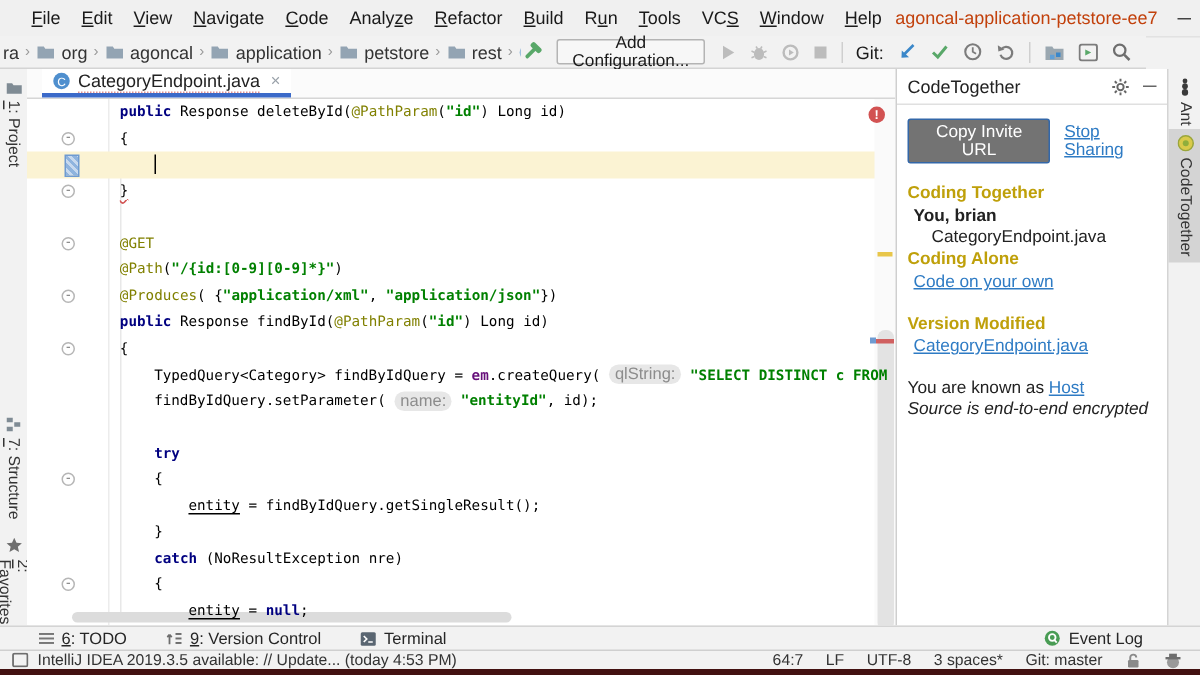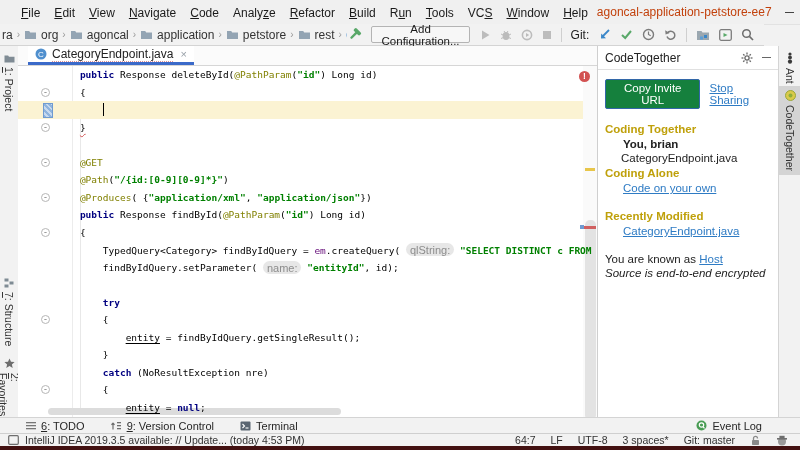--- a/index.html
+++ b/index.html
@@ -54,21 +54,21 @@
   .gutline{position:absolute;left:54px;top:0;bottom:0;width:1px;background:#ececec}
   .indent-guide{position:absolute;left:62px;top:36px;height:312px;width:1px;background:#e8e8e8}
   .fold{position:absolute;right:7px;top:4px;width:9px;height:9px;border:1px solid #b6b6b6;border-radius:50%;
         background:#fff;color:#7a7a7a;font-size:9px;line-height:7px;text-align:center;box-sizing:border-box}
   .gmark{position:absolute;right:4px;top:2px;width:8px;height:13px;border:1px solid #6f9bd1;
          background:repeating-linear-gradient(45deg,#8fb4de 0 2px,#c7d9ee 2px 4px)}
   .txt{white-space:pre;position:relative;z-index:1}
   .c-kw{color:#000080;font-weight:bold}
   .c-ann{color:#808000}
   .c-str{color:#008000;font-weight:bold}
-  .c-fld{color:#660e7a;font-weight:normal}
+  .c-fld{color:#660e7a;font-weight:bold}
   .c-und{text-decoration:underline;text-underline-offset:2px}
   .c-errb{text-decoration:underline wavy #d25252 1px;text-underline-offset:2px}
   .c-hint{background:#e7e7e7;color:#8c8c8c;border-radius:7px;padding:0.5px 4px;
           font-size:11px;font-family:"Liberation Sans",sans-serif}
   .caret{display:inline-block;width:1.2px;height:13px;background:#000;vertical-align:middle}
   
   #vstripe{position:absolute;right:0;top:20px;width:14px;bottom:0;background:#fafafa}
   #vthumb{position:absolute;right:1px;top:154px;width:11px;height:200px;background:#e3e3e3;border-radius:5px}
   #err-indicator{position:absolute;right:7px;top:25px;width:11px;height:11px;border-radius:50%;background:#d25252;
                  color:#fff;font-size:8.5px;font-weight:bold;text-align:center;line-height:11px}
@@ -77,27 +77,27 @@
   .mark-b{position:absolute;right:13px;top:159px;width:4px;height:4px;background:#6f9bd1}
   #hscroll{position:absolute;left:30px;bottom:2px;width:293px;height:7px;border-radius:4px;background:#dcdcdc}
   
   #panel{position:absolute;left:597px;top:46px;width:181px;height:371px;background:#fff;
          border-left:1px solid #cfcfcf;box-sizing:border-box;font-size:11.5px;color:#222}
   #panel-hd{height:23px;display:flex;align-items:center;padding:0 7px;border-bottom:1px solid #e0e0e0}
   #panel-hd .ttl{font-size:12px;color:#222}
   #panel-hd .hd-icons{margin-left:auto;display:flex;align-items:center;gap:9px}
   .hd-min{width:9px;height:1px;background:#666}
   #panel-body{padding:9px 7px 0 7px}
-  .invite-btn{background:#15803d;color:#fff;border:1px solid #3367a8;border-radius:2px;
+  .invite-btn{background:#737373;color:#fff;border:1px solid #3367a8;border-radius:2px;
               font-size:11.5px;padding:2px 8px;font-family:inherit}
   a.plink{color:#2e7bc4;text-decoration:underline;cursor:pointer}
   .sec-title{color:#bfa00a;font-weight:bold;font-size:11.5px}
   .p-row1{display:flex;align-items:center;gap:9px}
   .mt14{margin-top:14px}.mt16{margin-top:16px}.mt3{margin-top:3px}.mt2{margin-top:2px}
-  .ind1{margin-left:18px}.ind2{margin-left:16px}
+  .ind1{margin-left:4px}.ind2{margin-left:16px}
   .bold{font-weight:bold}
   .enc{font-style:italic}
   
   #bottombar{position:absolute;left:0;top:417px;width:800px;height:16px;background:#f2f2f2;
              border-top:1px solid #d4d4d4;display:flex;align-items:center;font-size:11px;color:#262626;box-sizing:border-box}
   .bb-item{display:flex;align-items:center;gap:5px;margin-left:26px;cursor:default;white-space:nowrap}
   .bb-item u{text-decoration:underline}
   #event-log{margin-left:auto;margin-right:38px;display:flex;align-items:center;gap:5px}
   
   #statusbar{position:absolute;left:0;top:433px;width:800px;height:13px;background:#f2f2f2;
@@ -448,21 +448,21 @@
   <div id="panel-body">
     <div class="p-row1">
       <button class="invite-btn">Copy Invite URL</button>
       <a class="plink">Stop Sharing</a>
     </div>
     <div class="sec-title mt14">Coding Together</div>
     <div class="bold ind1 mt3">You, brian</div>
     <div class="ind2 mt2">CategoryEndpoint.java</div>
     <div class="sec-title mt3">Coding Alone</div>
     <a class="plink ind1 mt3" style="display:inline-block">Code on your own</a>
-    <div class="sec-title mt16">Recently Modified</div>
+    <div class="sec-title mt16">Version Modified</div>
     <div class="ind1 mt3"><a class="plink">CategoryEndpoint.java</a></div>
     <div class="mt16"><span>You are known as </span><a class="plink">Host</a></div>
     <div class="enc mt2">Source is end-to-end encrypted</div>
   </div>
 </div>
 
 <div id="rightstripe" class="stripe">
     <div class="vitem" style="top: 2px;">
       <span>
         <svg width="10" height="12">

